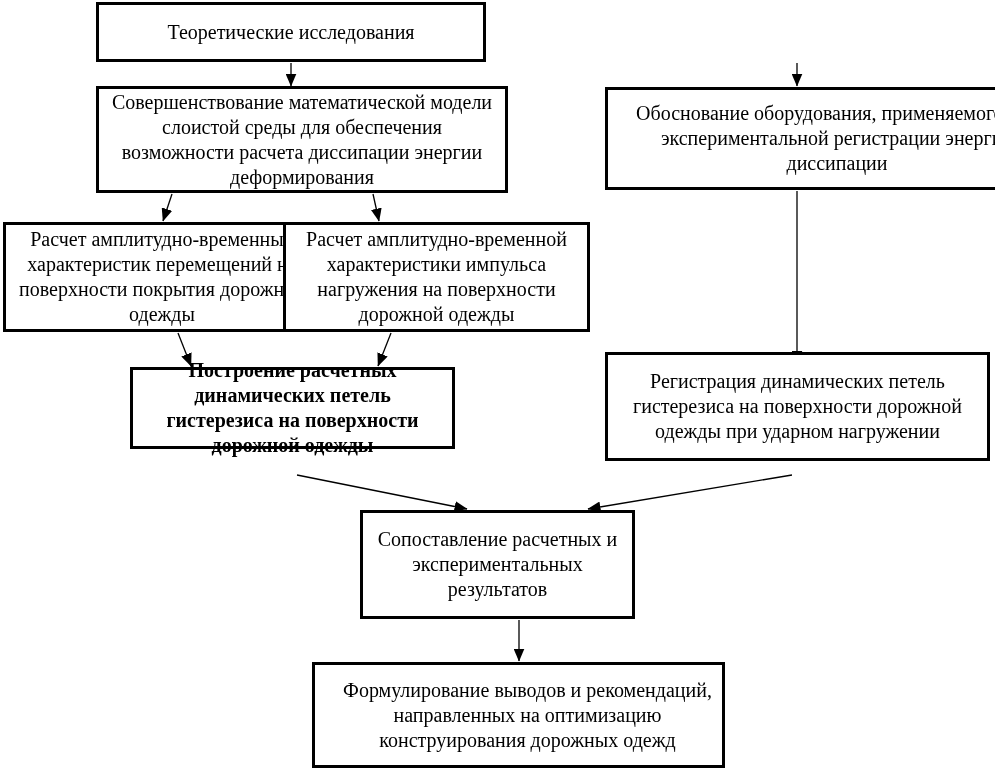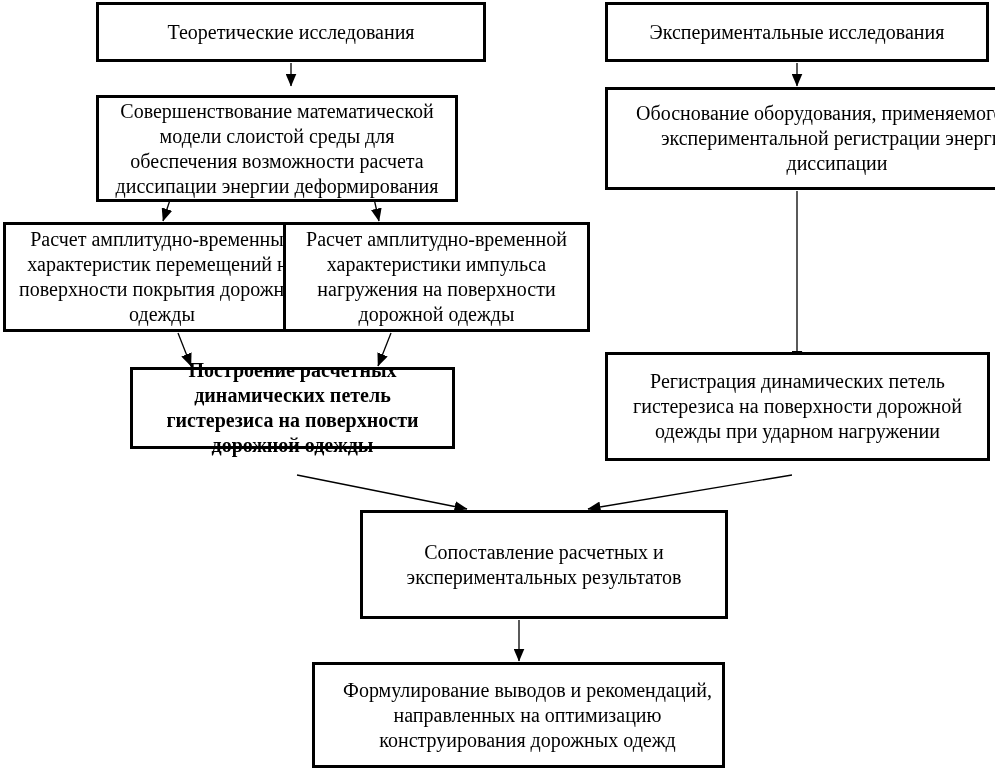--- a/index.html
+++ b/index.html
@@ -20,27 +20,27 @@
     align-items:center;
     justify-content:center;
     text-align:center;
     font-size:20px;
     line-height:25px;
     padding:2px 8px;
   }
   
   .b1{left:96px; top:2px;   width:390px;height:60px;}
   .b2{left:605px;top:2px;   width:384px;height:60px;}
-  .b3{left:96px; top:86px;  width:362px;height:107px;margin-top:9px;}
+  .b3{left:96px; top:86px;  width:412px;height:107px;}
   .b4{left:605px;top:87px;  width:464px;height:103px;}
   .b5{left:3px;  top:222px; width:318px;height:110px;padding-left:8px;}
   .b6{left:283px;top:222px; width:307px;height:110px;}
   .b7{left:130px;top:367px; width:325px;height:82px;font-weight:bold;}
   .b8{left:605px;top:352px; width:385px;height:109px;}
-  .b9{left:360px;top:510px; width:368px;height:109px;}
+  .b9{left:360px;top:510px; width:275px;height:109px;}
   .b10{left:312px;top:662px;width:413px;height:106px;padding-left:26px;}
   svg.wires{
     position:absolute;
     left:0;top:0;width:995px;height:771px;
     pointer-events:none;
   }
   svg.wires line{stroke:#000;stroke-width:1.3;}
 </style>
 </head>
 <body>
@@ -59,21 +59,20 @@
     <line x1="373" y1="194" x2="379" y2="221" marker-end="url(#ah)"></line>
     <line x1="178" y1="333" x2="191" y2="366" marker-end="url(#ah)"></line>
     <line x1="391" y1="333" x2="378" y2="366" marker-end="url(#ah)"></line>
     <line x1="797" y1="191" x2="797" y2="363" marker-end="url(#ah)"></line>
     <line x1="297" y1="475" x2="467" y2="509" marker-end="url(#ah)"></line>
     <line x1="792" y1="475" x2="588" y2="509" marker-end="url(#ah)"></line>
     <line x1="519" y1="620" x2="519" y2="661" marker-end="url(#ah)"></line>
   </svg>
 
   <div class="fbox b1">Теоретические исследования</div>
-  <div class="fbox b2">Экспериментальные исследования</div>
   <div class="fbox b3">Совершенствование математической модели слоистой среды для обеспечения возможности расчета диссипации энергии деформирования</div>
   <div class="fbox b4">Обоснование оборудования, применяемого для экспериментальной регистрации энергии диссипации</div>
   <div class="fbox b5">Расчет амплитудно-временных характеристик перемещений на поверхности покрытия дорожной одежды</div>
   <div class="fbox b6">Расчет амплитудно-временной характеристики импульса нагружения на поверхности дорожной одежды</div>
   <div class="fbox b7">Построение расчетных динамических петель гистерезиса на поверхности дорожной одежды</div>
   <div class="fbox b8">Регистрация динамических петель гистерезиса на поверхности дорожной одежды при ударном нагружении</div>
   <div class="fbox b9">Сопоставление расчетных и экспериментальных результатов</div>
   <div class="fbox b10">Формулирование выводов и рекомендаций, направленных на оптимизацию конструирования дорожных одежд</div>
 
 </div>

